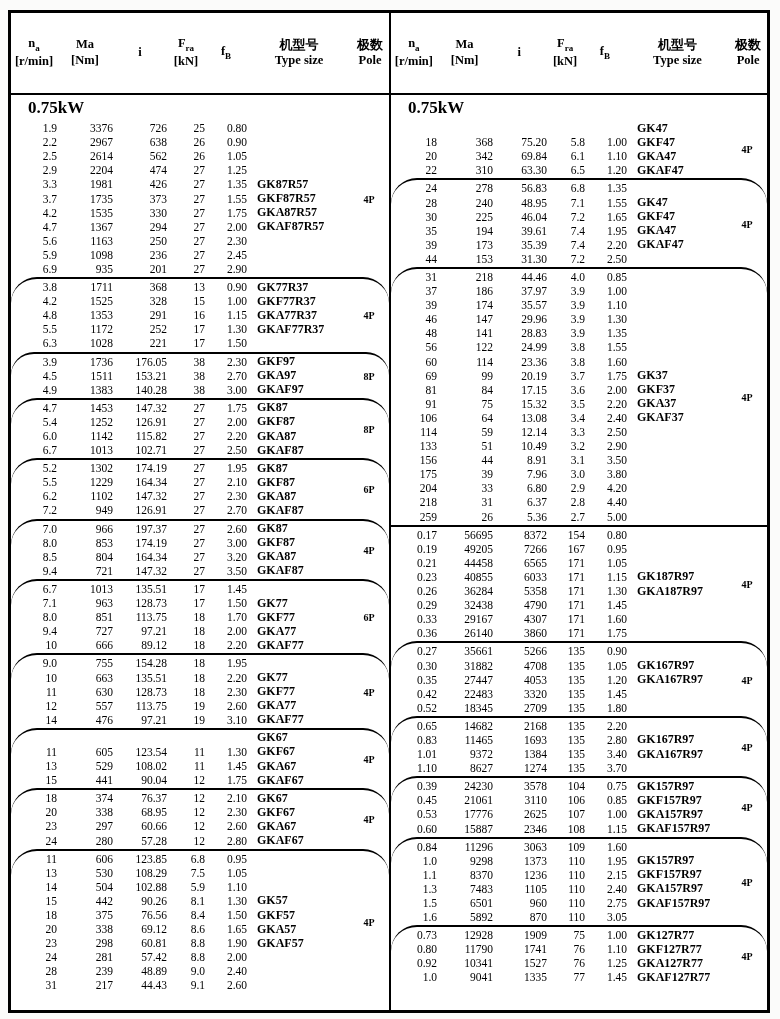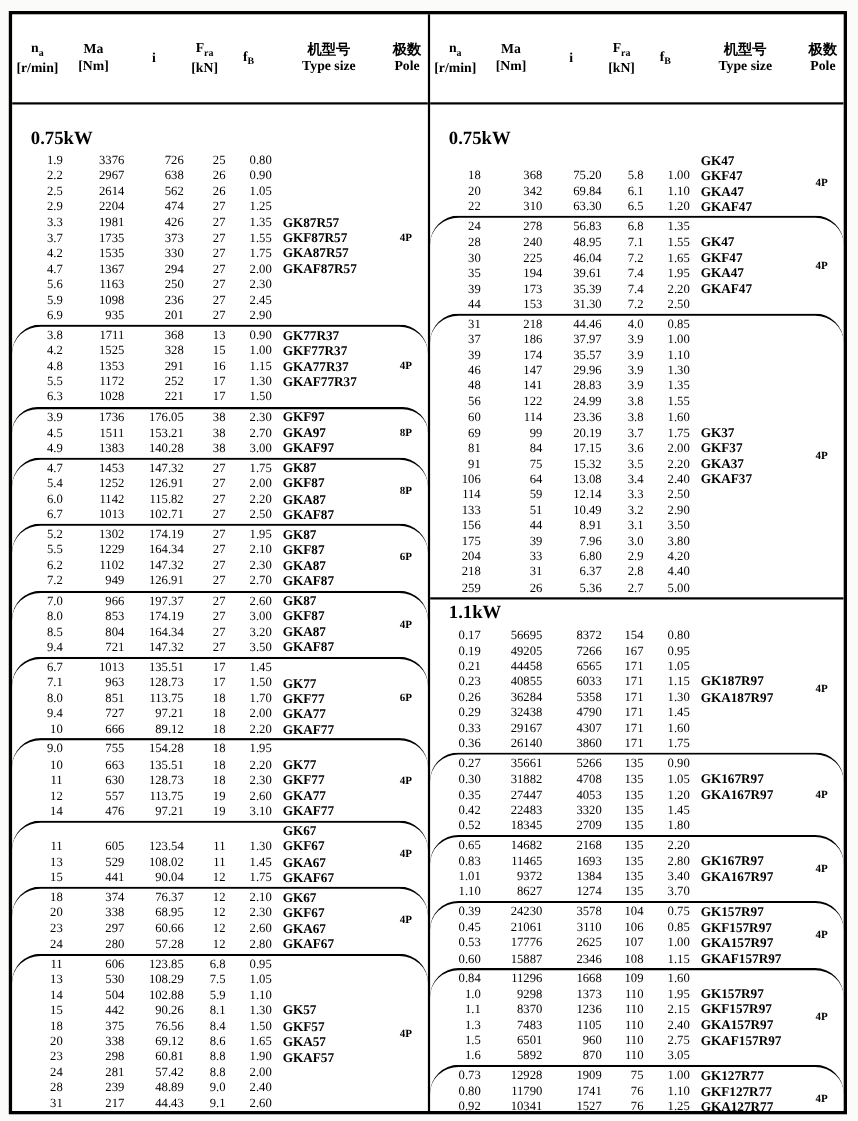--- a/index.html
+++ b/index.html
@@ -1,20 +1,20 @@
 <!DOCTYPE html>
 <html><head>
 <meta charset="utf-8">
 <style>
   html,body{margin:0;padding:0;}
   .page{width:780px;height:1019px;background:#fbfbfa;position:relative;
         font-family:"Liberation Serif","DejaVu Serif",serif;color:#000;overflow:hidden;}
   .table-frame{position:absolute;left:8px;top:10px;width:762px;height:1003px;
         border:3px solid #000;display:flex;box-sizing:border-box;background:#fff;}
-  .half{width:50%;display:flex;flex-direction:column;box-sizing:border-box;overflow:hidden;gap:18px;}
+  .half{width:50%;display:flex;flex-direction:column;box-sizing:border-box;overflow:hidden;}
   .half.right{border-left:2px solid #000;}
   .header-row{display:flex;height:80px;min-height:80px;border-bottom:2px solid #000;
         align-items:center;font-weight:bold;}
   .hc{display:flex;flex-direction:column;justify-content:center;align-items:center;
         font-size:12.5px;line-height:1.25;}
   .hc .zh{font-size:13px;}
   sub{font-size:9px;}
   .c-na{width:46px;}
   .c-ma{width:56px;}
   .c-i{width:54px;}
@@ -843,21 +843,20 @@
                 <span class="cell c-ma">26</span>
                 <span class="cell c-i">5.36</span>
                 <span class="cell c-fra">2.7</span>
                 <span class="cell c-fb">5.00</span>
                 <span class="cell c-type"></span>
               </div>
               <span class="pole">4P</span>
             </div>
           </div>
           <div class="section divided">
-            <div class="sec-title">1.1kW</div>
             <div class="block">
               <div class="row">
                 <span class="cell c-na">0.17</span>
                 <span class="cell c-ma">56695</span>
                 <span class="cell c-i">8372</span>
                 <span class="cell c-fra">154</span>
                 <span class="cell c-fb">0.80</span>
                 <span class="cell c-type"></span>
               </div>
               <div class="row">
@@ -1028,21 +1027,21 @@
                 <span class="cell c-fra">108</span>
                 <span class="cell c-fb">1.15</span>
                 <span class="cell c-type">GKAF157R97</span>
               </div>
               <span class="pole">4P</span>
             </div>
             <div class="block divided">
               <div class="row">
                 <span class="cell c-na">0.84</span>
                 <span class="cell c-ma">11296</span>
-                <span class="cell c-i">1668</span>
+                <span class="cell c-i">3063</span>
                 <span class="cell c-fra">109</span>
                 <span class="cell c-fb">1.60</span>
                 <span class="cell c-type"></span>
               </div>
               <div class="row">
                 <span class="cell c-na">1.0</span>
                 <span class="cell c-ma">9298</span>
                 <span class="cell c-i">1373</span>
                 <span class="cell c-fra">110</span>
                 <span class="cell c-fb">1.95</span>

